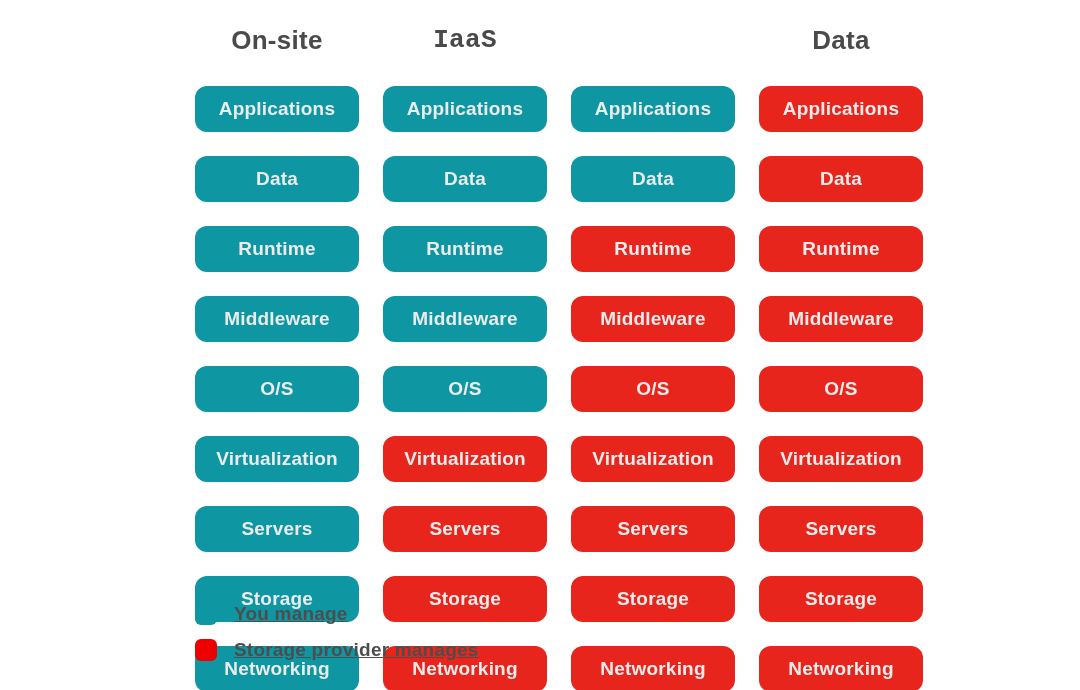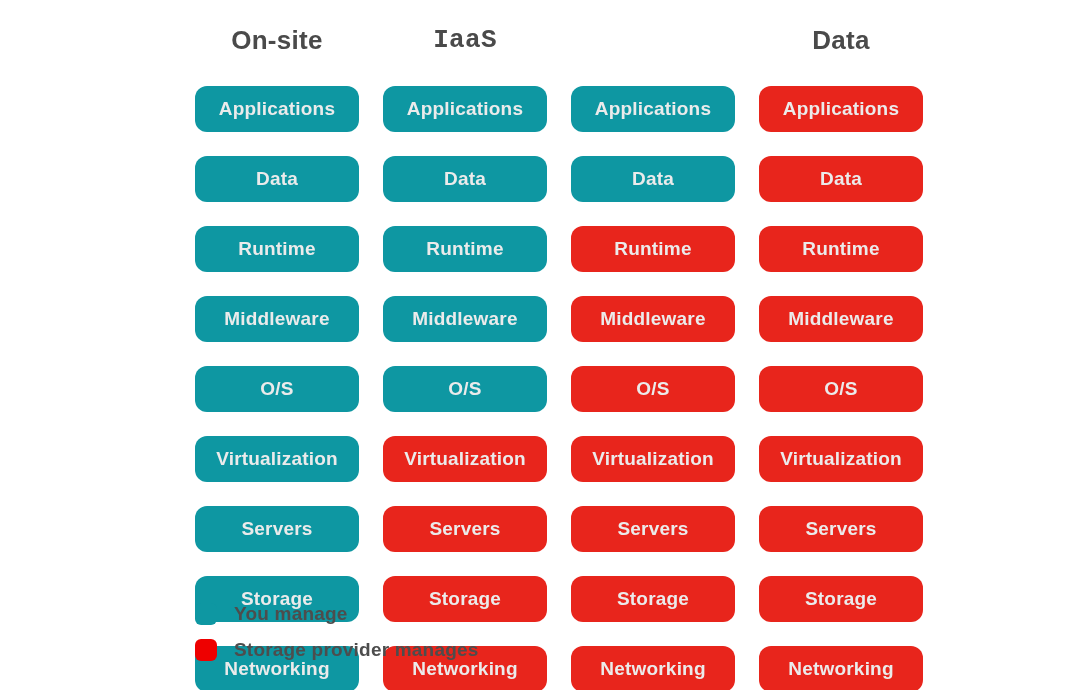--- a/index.html
+++ b/index.html
@@ -64,20 +64,21 @@
     border-radius: 6px;
     margin-right: 17px;
     flex: 0 0 auto;
   }
   .legend-label {
     font-size: 19px;
     font-weight: bold;
     letter-spacing: 0.2px;
     color: var(--legend-text, #4d4d4d);
     white-space: nowrap;
+    text-decoration: underline;
   }
 </style>
 </head>
 <body>
 
 <div class="canvas">
   <div class="grid">
       <div class="col-header" style="grid-area: 1 / 1;">On-site</div>
       <div class="col-header" style="grid-area: 1 / 2; font-family: Liberation Mono, monospace;">IaaS</div>
       <div class="col-header" style="grid-area: 1 / 4;">Data</div>

